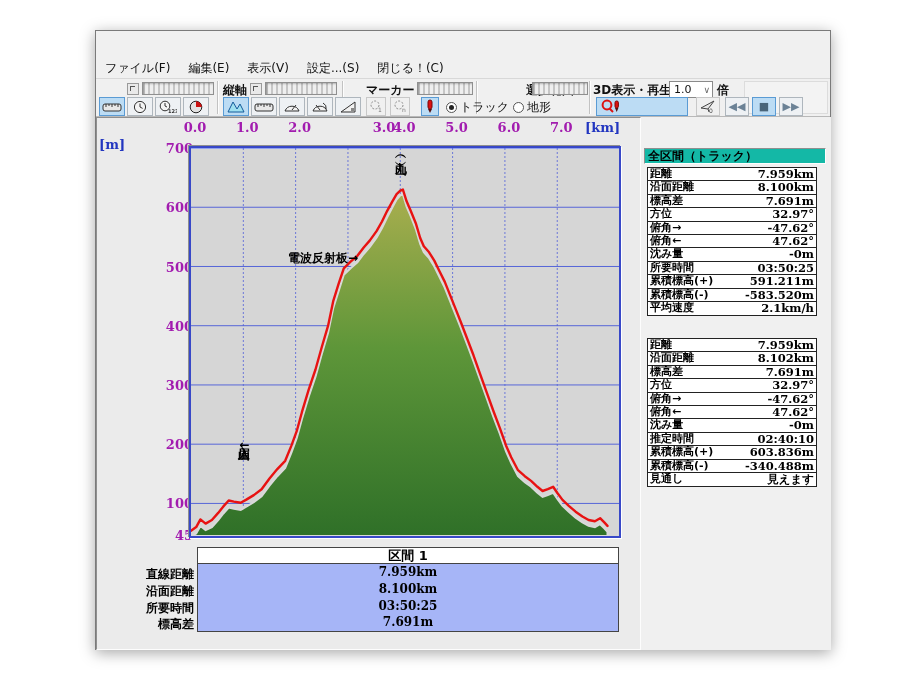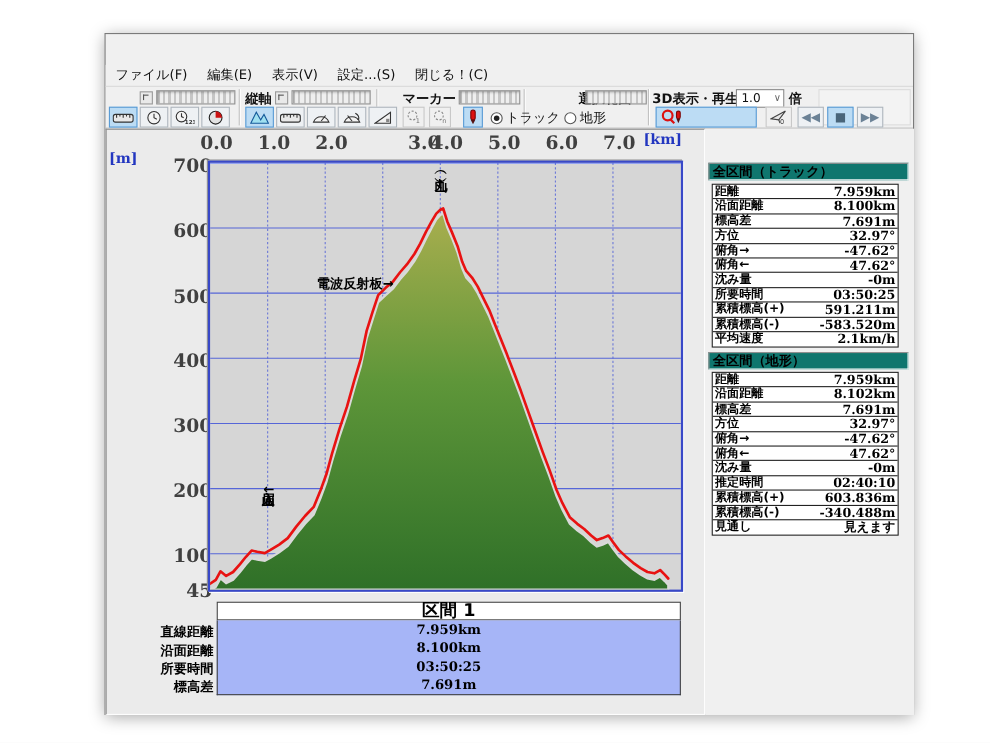--- a/index.html
+++ b/index.html
@@ -40,42 +40,42 @@
   .rdot.on:after { content:""; position:absolute; left:2px; top:2px; width:5px; height:5px;
                    border-radius:50%; background:#222; }
   .combo { position:absolute; top:2px; width:44px; height:17px; background:#fff; border:1px solid #8a8a8a;
            font-size:11px; color:#111; padding-left:4px; line-height:15px; }
   .combo .chev { position:absolute; right:2px; top:1px; color:#666; font-size:9px; }
   .emptyslot { position:absolute; top:2px; height:33px; background:#f3f3f3; border:1px solid #dcdcdc; }
   
   .canvas { position:absolute; left:0px; top:86px; width:545px; height:533px; background:#ebebeb;
             border:1px solid; border-color:#8f8f8f #fdfdfd #fdfdfd #8f8f8f; }
   .rightpane { position:absolute; left:545px; top:86px; width:190px; height:533px; background:#f0f0f0; }
-  .axisnum { position:absolute; color:#404040; font-weight:bold; font-size:17px;
+  .axisnum { position:absolute; color:#a21caf; font-weight:bold; font-size:13px;
              font-family:"DejaVu Serif","Liberation Serif",serif; }
   .unitlbl { position:absolute; color:#2236c0; font-weight:bold; font-size:13px;
              font-family:"DejaVu Serif","Liberation Serif",serif; }
   .plotframe { position:absolute; left:93px; top:115px; width:432px; height:392px;
                border:2px solid #3848c8; background:#d6d6d6;
                box-shadow:-1px -1px 0 #8f8f8f, 1px 1px 0 #ffffff, inset 0 1px 0 #93a3f0; }
   #plot { position:absolute; left:95px; top:117px; }
   .anno { position:absolute; color:#000; font-weight:bold; font-size:12px; }
   .vert { writing-mode:vertical-rl; text-orientation:mixed; letter-spacing:1px; }
   
   .sec-head { position:absolute; left:101px; top:516px; width:422px; height:17px; background:#ffffff;
-              border:1px solid #444; font-size:16px; font-weight:bold; color:#000;
+              border:1px solid #444; font-size:13px; font-weight:bold; color:#000;
               display:flex; align-items:center; justify-content:center; }
   .sec-body { position:absolute; left:101px; top:533px; width:422px; height:68px; background:#a6b5f7;
               border:1px solid #444; border-top:none; }
   .sec-body .vrow { height:16.8px; line-height:16.8px; text-align:center; font-size:12px; font-weight:bold;
                     color:#000; font-family:"DejaVu Serif","Liberation Serif",serif; }
   .sec-labels { position:absolute; left:2px; top:535px; width:96px; text-align:right; }
   .sec-labels .lrow { height:16.8px; line-height:16.8px; font-size:12px; font-weight:bold; color:#000; }
   
-  .ipanel-head { position:absolute; left:3px; width:182px; height:16px; background:#0f766e;
+  .ipanel-head { position:absolute; left:3px; width:182px; height:16px; background:#14b8a6;
                  border:1px solid; border-color:#8f8f8f #fdfdfd #fdfdfd #8f8f8f;
                  font-size:12px; font-weight:bold; color:#000; padding-left:3px; line-height:14px; }
   .ipanel { position:absolute; left:6px; width:170px; background:#ffffff; border:1px solid #222; }
   .ipanel .irow { display:flex; justify-content:space-between; height:13.4px; line-height:12.6px;
                   border-bottom:1px solid #222; padding:0 2px; }
   .ipanel .irow:last-child { border-bottom:none; }
   .ipanel .ilbl { font-size:11px; font-weight:bold; color:#000; white-space:nowrap; }
   .ipanel .ival { font-size:11.5px; font-weight:bold; color:#000; white-space:nowrap;
                   font-family:"DejaVu Serif","Liberation Serif",serif; }
   .mediaglyph { font-size:11px; color:#6b8296; }
@@ -352,21 +352,20 @@
         </div>
         <div class="irow">
           <span class="ilbl">累積標高(-)</span>
           <span class="ival">-583.520m</span>
         </div>
         <div class="irow">
           <span class="ilbl">平均速度</span>
           <span class="ival">2.1km/h</span>
         </div>
       </div>
-    <div class="ipanel-head" style="top:203px;">全区間（地形）</div>
     <div class="ipanel" style="top:221px;" id="terrainpanel">
         <div class="irow">
           <span class="ilbl">距離</span>
           <span class="ival">7.959km</span>
         </div>
         <div class="irow">
           <span class="ilbl">沿面距離</span>
           <span class="ival">8.102km</span>
         </div>
         <div class="irow">

